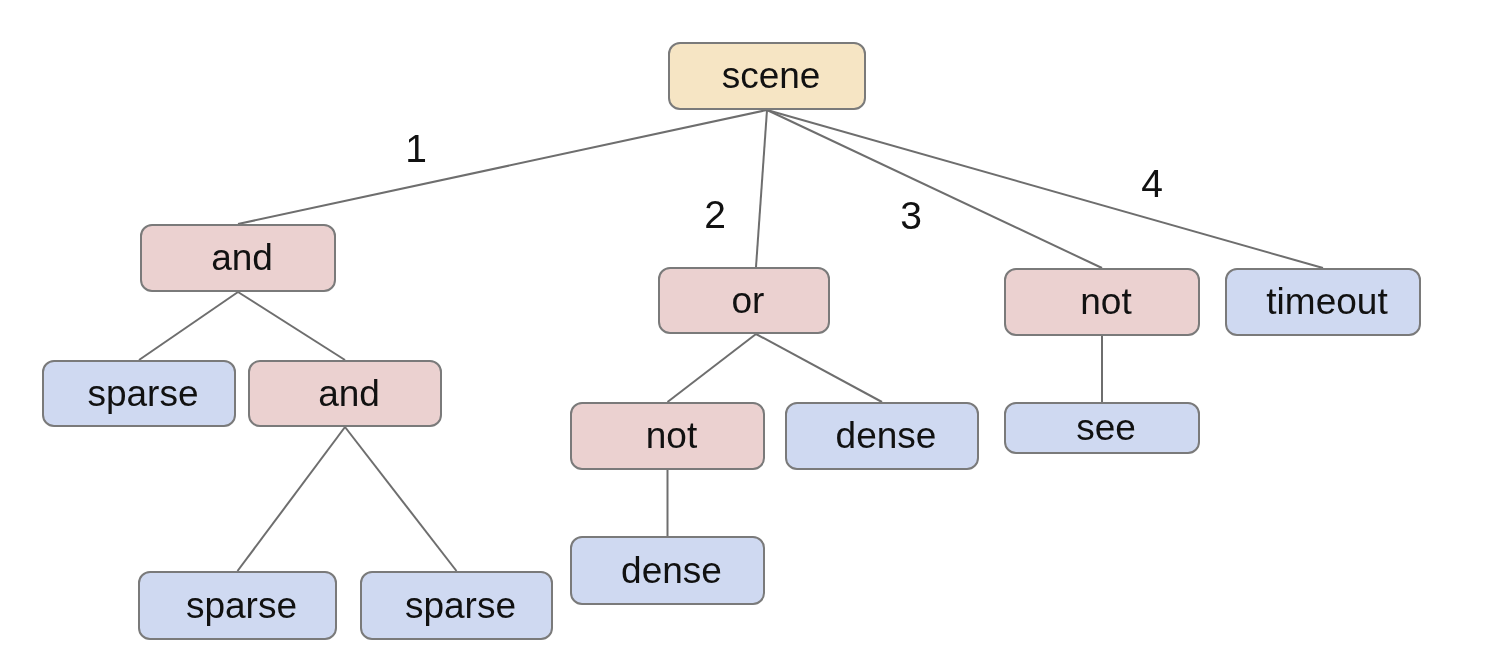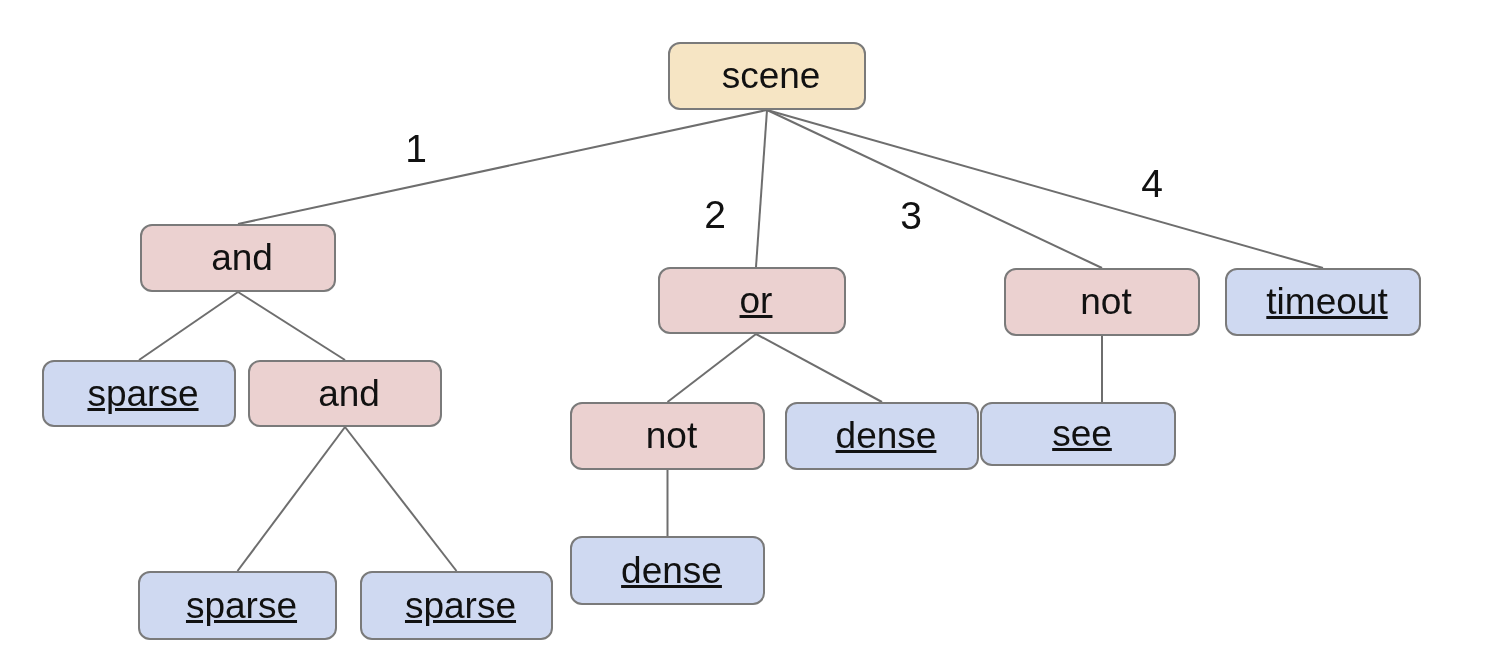--- a/index.html
+++ b/index.html
@@ -28,21 +28,21 @@
     box-sizing: border-box;
     border: 2px solid var(--node-border, #7a7a7a);
     border-radius: 12px;
     font-size: 37px;
     color: var(--text, #111111);
     white-space: nowrap;
     padding-left: 8px;
   }
   .node.root     { background: var(--root-fill, #f6e5c4); }
   .node.operator { background: var(--operator-fill, #ebd1d0); }
-  .node.leaf     { background: var(--leaf-fill, #cfd9f1); text-decoration: underline; }
+  .node.leaf     { background: var(--leaf-fill, #cfd9f1); }
   .edge-label {
     position: absolute;
     transform: translate(-50%, -50%);
     font-size: 39px;
     color: var(--text, #111111);
     line-height: 1;
   }
 </style>
 </head>
 <body style="background: rgb(255, 255, 255);">
@@ -62,24 +62,24 @@
       <line x1="667.5" y1="470" x2="667.5" y2="536" class="edge"></line>
       <line x1="1102" y1="336" x2="1102" y2="402" class="edge"></line>
     </svg>
 
 <div class="edge-label" style="left: 416px; top: 148px;">1</div>
     <div class="edge-label" style="left: 715px; top: 214px;">2</div>
     <div class="edge-label" style="left: 911px; top: 215px;">3</div>
     <div class="edge-label" style="left: 1152px; top: 183px;">4</div>
     <div class="node root" style="left: 668px; top: 42px; width: 198px; height: 68px;">scene</div>
     <div class="node operator" style="left: 140px; top: 224px; width: 196px; height: 68px;">and</div>
-    <div class="node operator" style="left: 658px; top: 267px; width: 188px; height: 67px; text-decoration: underline;">or</div>
+    <div class="node operator" style="left: 658px; top: 267px; width: 172px; height: 67px;">or</div>
     <div class="node operator" style="left: 1004px; top: 268px; width: 196px; height: 68px;">not</div>
     <div class="node leaf" style="left: 1225px; top: 268px; width: 196px; height: 68px;">timeout</div>
     <div class="node leaf" style="left: 42px; top: 360px; width: 194px; height: 67px;">sparse</div>
     <div class="node operator" style="left: 248px; top: 360px; width: 194px; height: 67px;">and</div>
     <div class="node operator" style="left: 570px; top: 402px; width: 195px; height: 68px;">not</div>
     <div class="node leaf" style="left: 785px; top: 402px; width: 194px; height: 68px;">dense</div>
-    <div class="node leaf" style="left: 980px; top: 402px; width: 196px; height: 64px;">see</div>
+    <div class="node leaf" style="left: 1004px; top: 402px; width: 196px; height: 52px;">see</div>
     <div class="node leaf" style="left: 570px; top: 536px; width: 195px; height: 69px;">dense</div>
     <div class="node leaf" style="left: 138px; top: 571px; width: 199px; height: 69px;">sparse</div>
     <div class="node leaf" style="left: 360px; top: 571px; width: 193px; height: 69px;">sparse</div>
   </div>
 
 </body></html>

